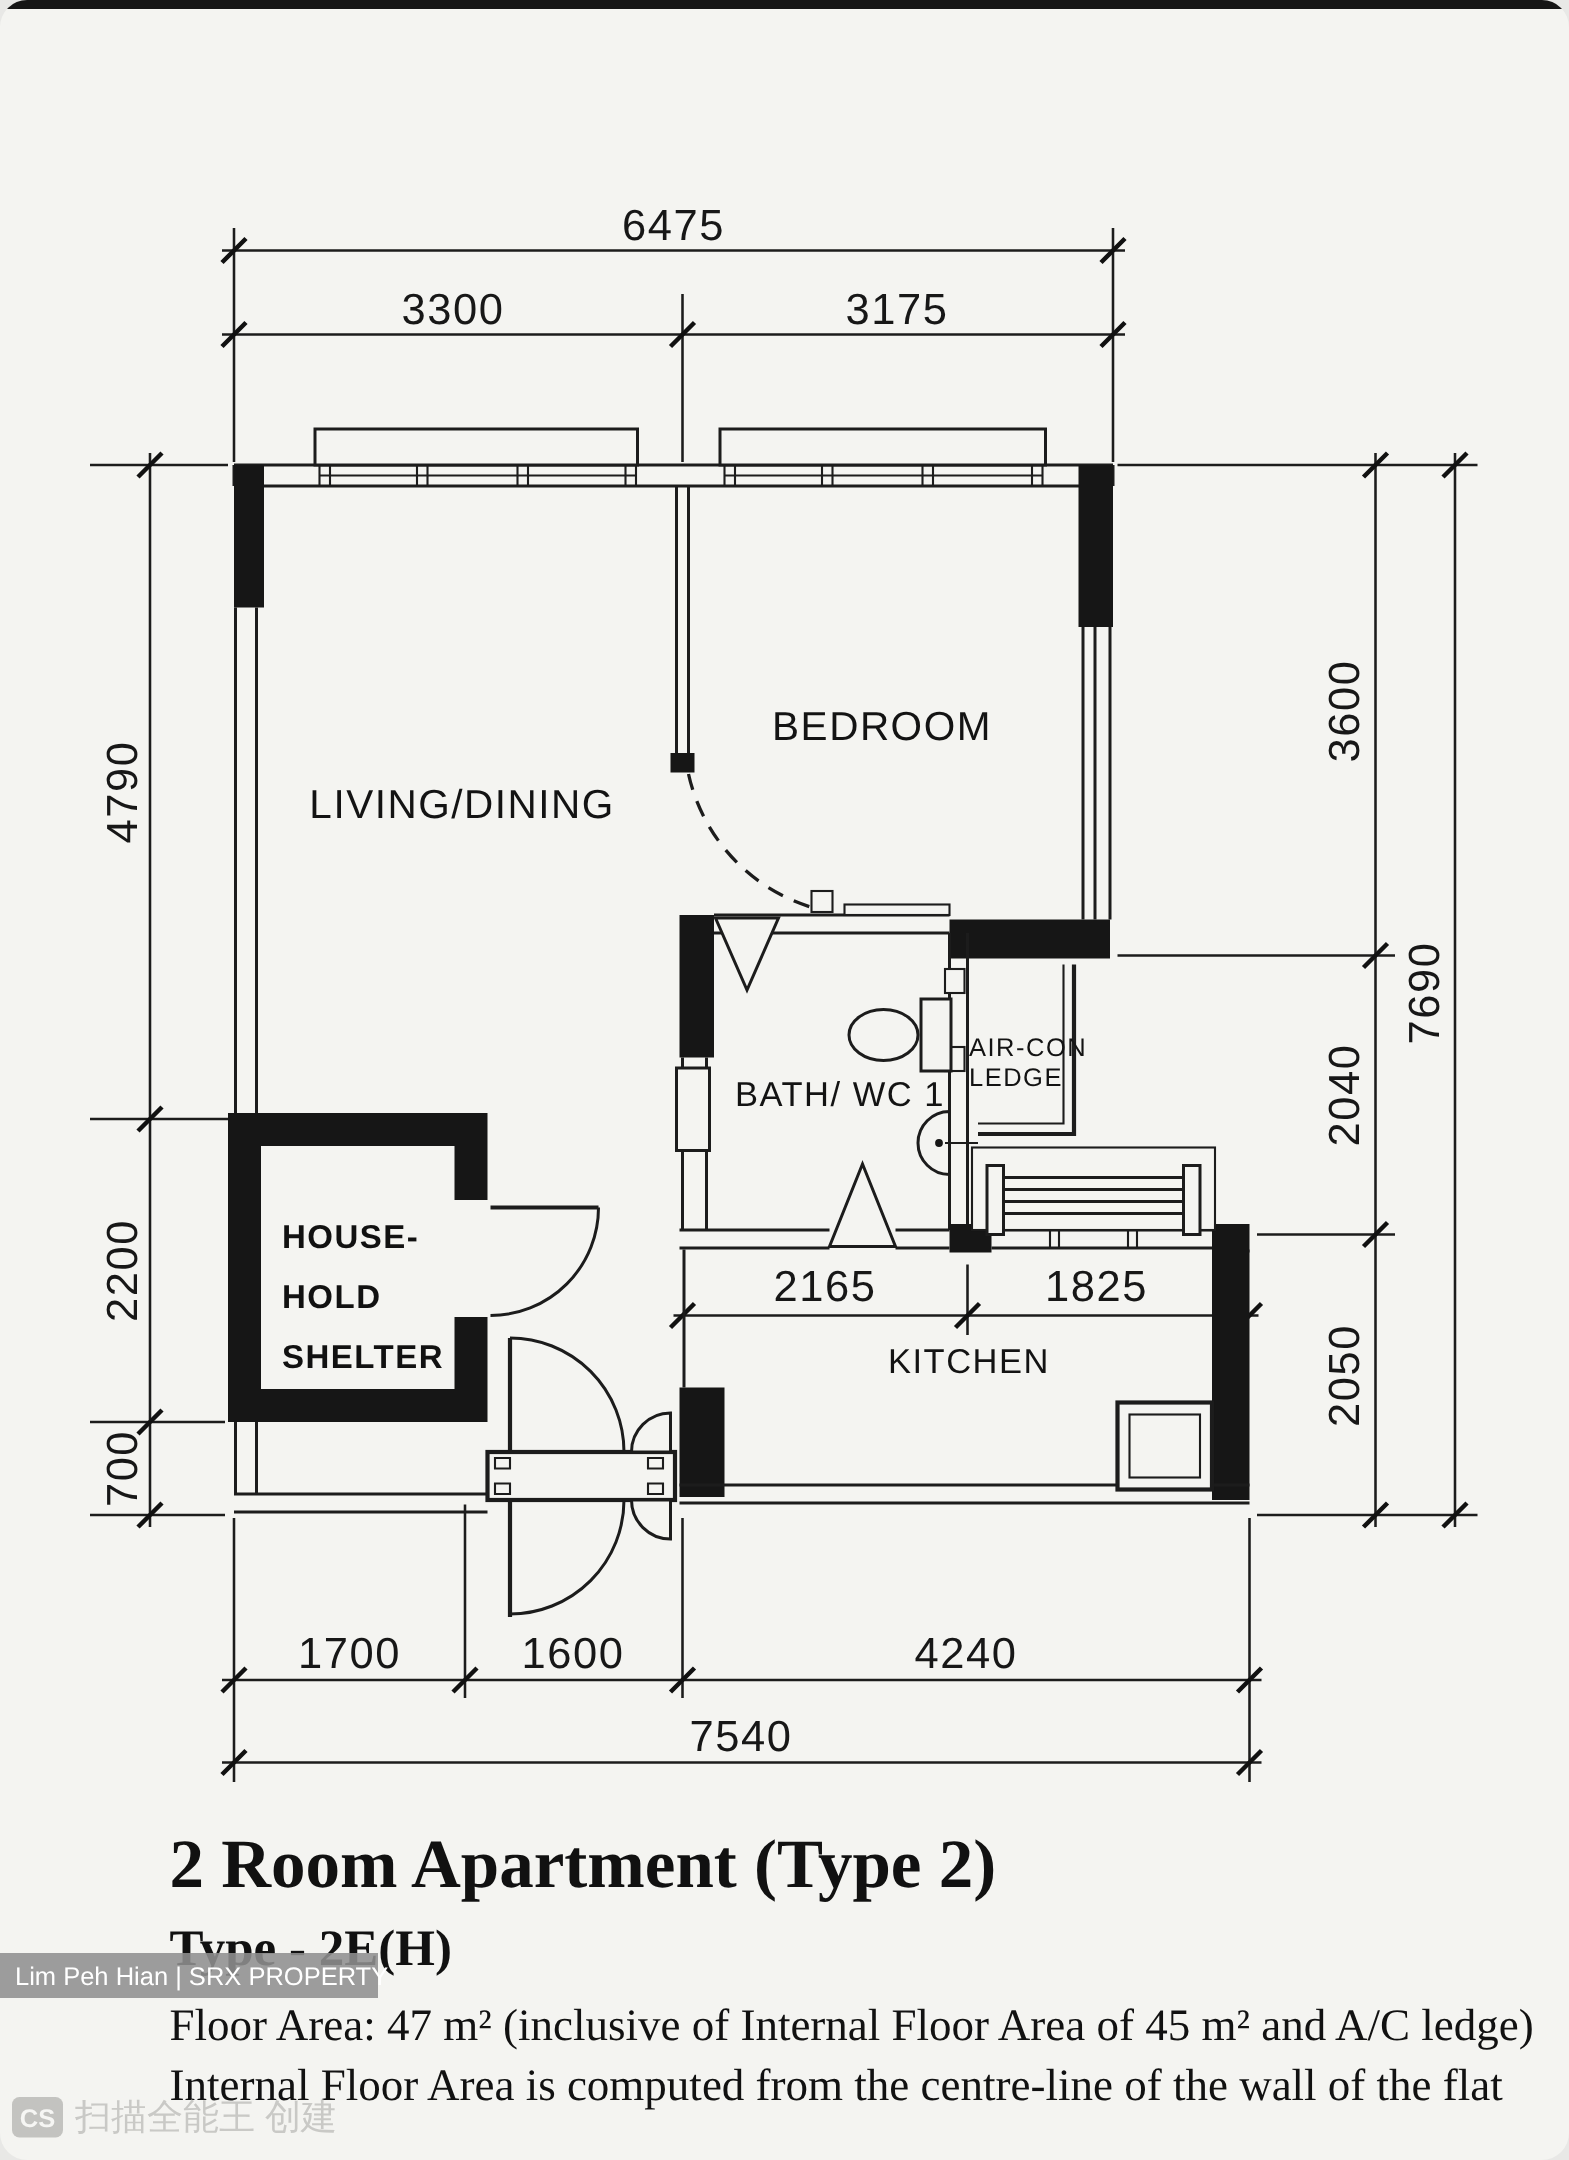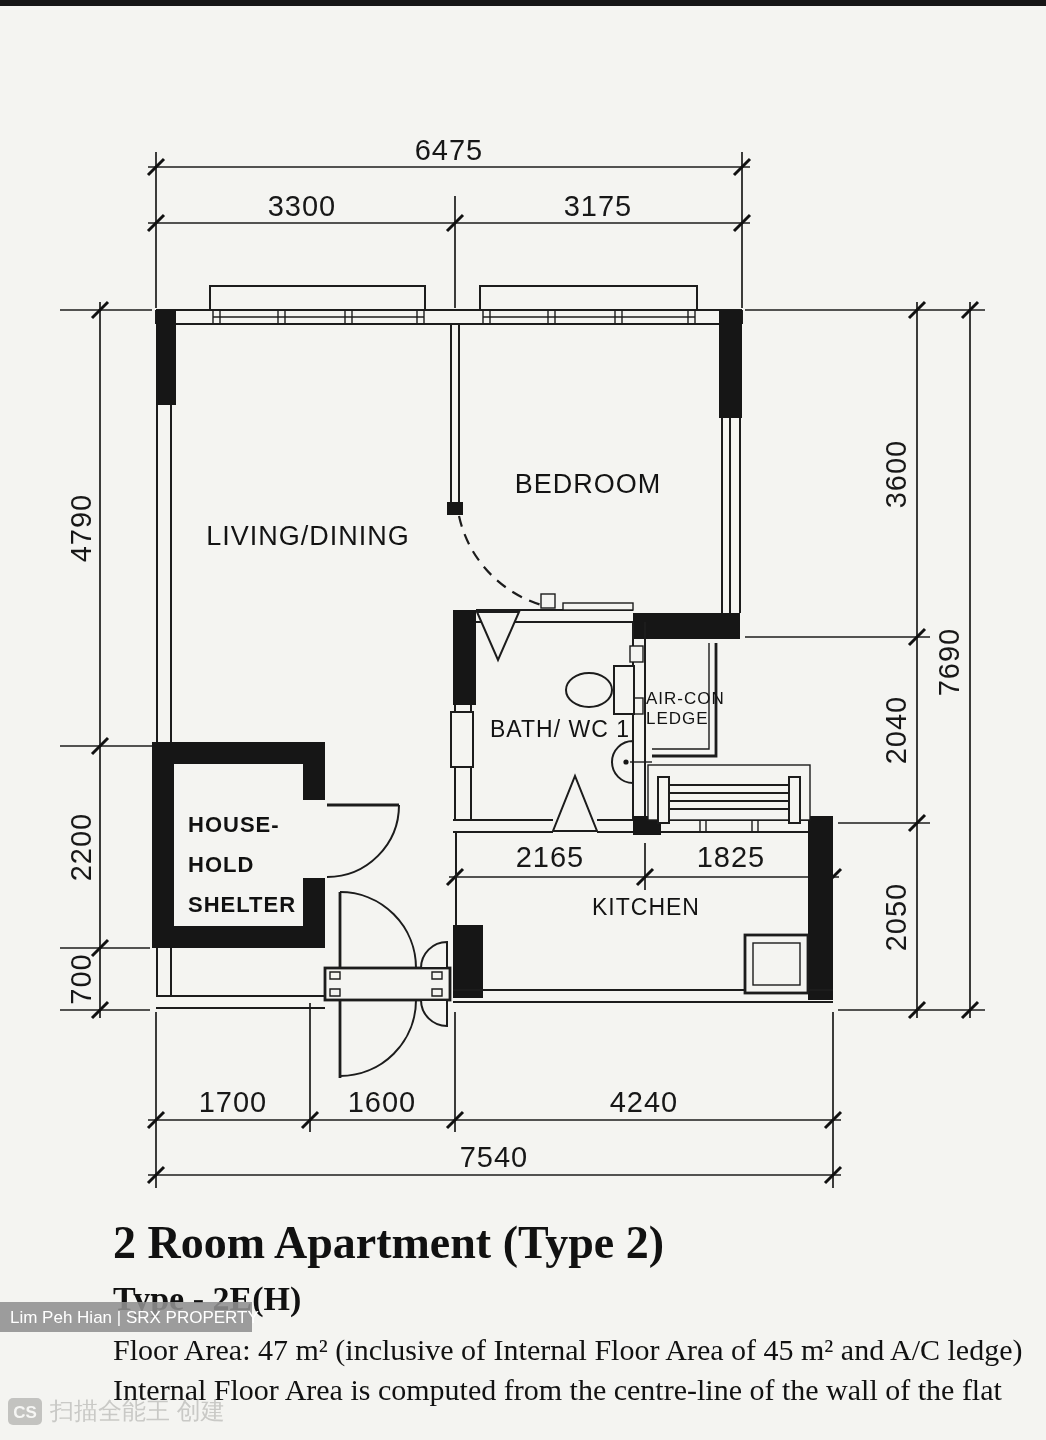--- a/index.html
+++ b/index.html
@@ -1,17 +1,17 @@
 <!DOCTYPE html>
 <html><head>
 <meta charset="utf-8">
 <style>
   html,body{margin:0;padding:0;background:#e8e8e6;}
   #page{position:relative;width:1046px;height:1440px;background:#f4f4f1;overflow:hidden;
-        font-family:"Liberation Sans",sans-serif;}
+        font-family:"Liberation Sans",sans-serif;border-radius:18px;}
   svg{position:absolute;left:0;top:0;}
   .ln{stroke:#1c1c1c;stroke-width:2;fill:none;}
   .thin{stroke:#1c1c1c;stroke-width:1.4;fill:none;}
   .thick{stroke:#1c1c1c;stroke-width:2.8;fill:none;}
   .blk{fill:#161616;stroke:none;}
   .paper{fill:#f4f4f1;}
   .dimln{stroke:#1c1c1c;stroke-width:1.7;fill:none;}
   .tick{stroke:#111;stroke-width:3;}
   .dim-t{font-family:"Liberation Sans",sans-serif;font-size:29px;fill:#171717;letter-spacing:1px;}
   .room-t{font-family:"Liberation Sans",sans-serif;fill:#131313;font-weight:500;letter-spacing:1px;}

